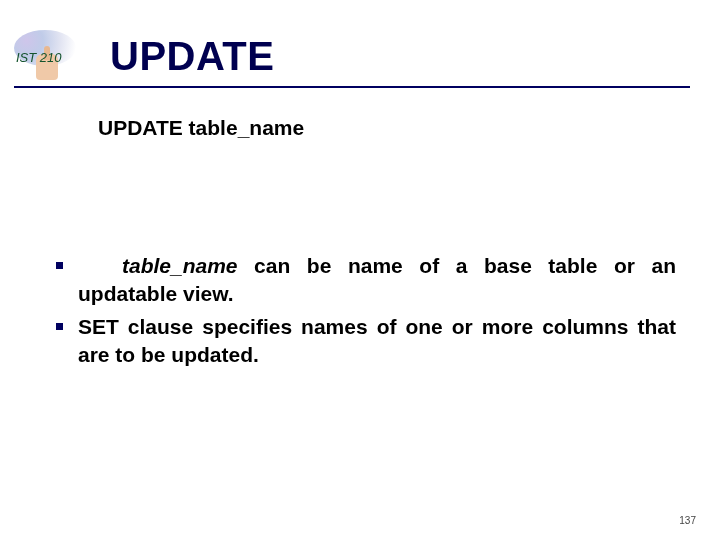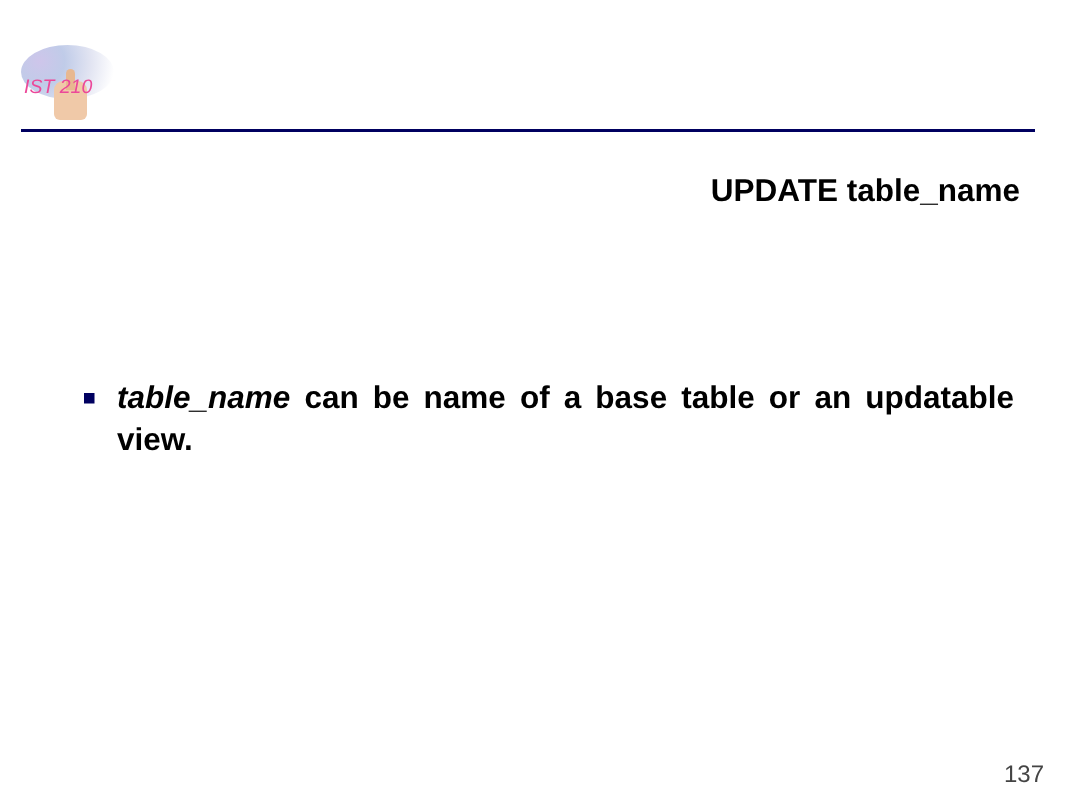--- a/index.html
+++ b/index.html
@@ -63,21 +63,21 @@
     background: #e8b890;
     border-radius: 3px 3px 0 0;
   }
   .course-label {
     position: absolute;
     top: 22px;
     left: 2px;
     font-family: "Comic Sans MS", cursive, sans-serif;
     font-style: italic;
     font-size: 13px;
-    color: #ec4899;
+    color: #14532d;
     z-index: 3;
   }
   .title {
     font-size: 40px;
     font-weight: bold;
     color: #000050;
     margin-left: 32px;
     letter-spacing: 0.5px;
   }
   .header-rule {
@@ -89,21 +89,20 @@
     border-bottom: 2px solid #000060;
   }
   .syntax {
     position: absolute;
     top: 114px;
     left: 98px;
     right: 40px;
     font-size: 21px;
     font-weight: bold;
     line-height: 1.32;
-    text-align: right;
   }
   .syntax .indent {
     padding-left: 48px;
   }
   .bullets {
     position: absolute;
     top: 252px;
     left: 48px;
     right: 44px;
     font-size: 21px;
@@ -125,51 +124,54 @@
     content: "";
     position: absolute;
     left: 8px;
     top: 10px;
     width: 7px;
     height: 7px;
     background: #000060;
   }
   .italic {
     font-style: italic;
+    margin-left: 44px;
   }
   .page-num {
     position: absolute;
     bottom: 14px;
     right: 24px;
-    font-size: 16px;
+    font-size: 10px;
     color: #444;
   }
 </style>
 </head>
 <body>
 
 <div class="slide">
 
   <div class="header">
     <div class="logo">
       <div class="logo-cloud"></div>
       <div class="logo-hand"></div>
       <div class="logo-finger"></div>
       <div class="course-label">IST 210</div>
     </div>
+    <div class="title">UPDATE</div>
   </div>
   <div class="header-rule"></div>
 
   <div class="syntax">
     <div>UPDATE table_name</div>
   </div>
 
   <div class="bullets">
     <ul>
       <li>
         <span class="italic">table_name</span><span> can be name of a base table or an updatable view.</span>
       </li>
+      <li>SET clause specifies names of one or more columns that are to be updated.</li>
     </ul>
   </div>
 
   <div class="page-num">137</div>
 
 </div>
 
 </body></html>

